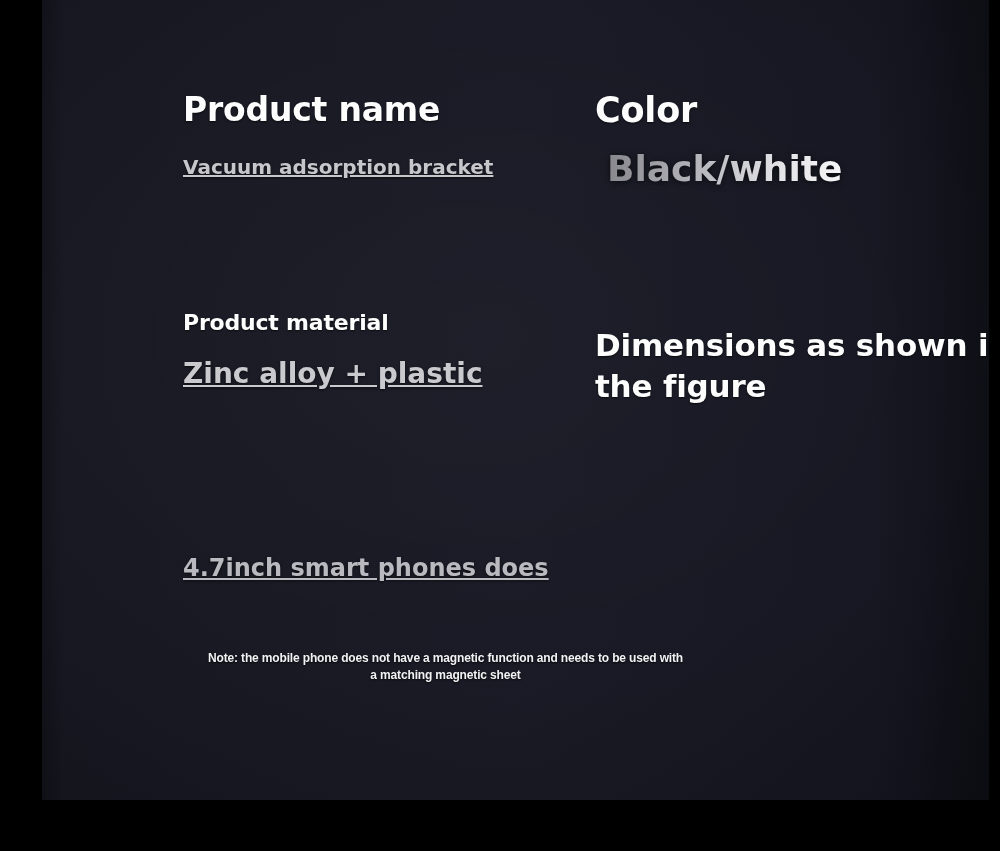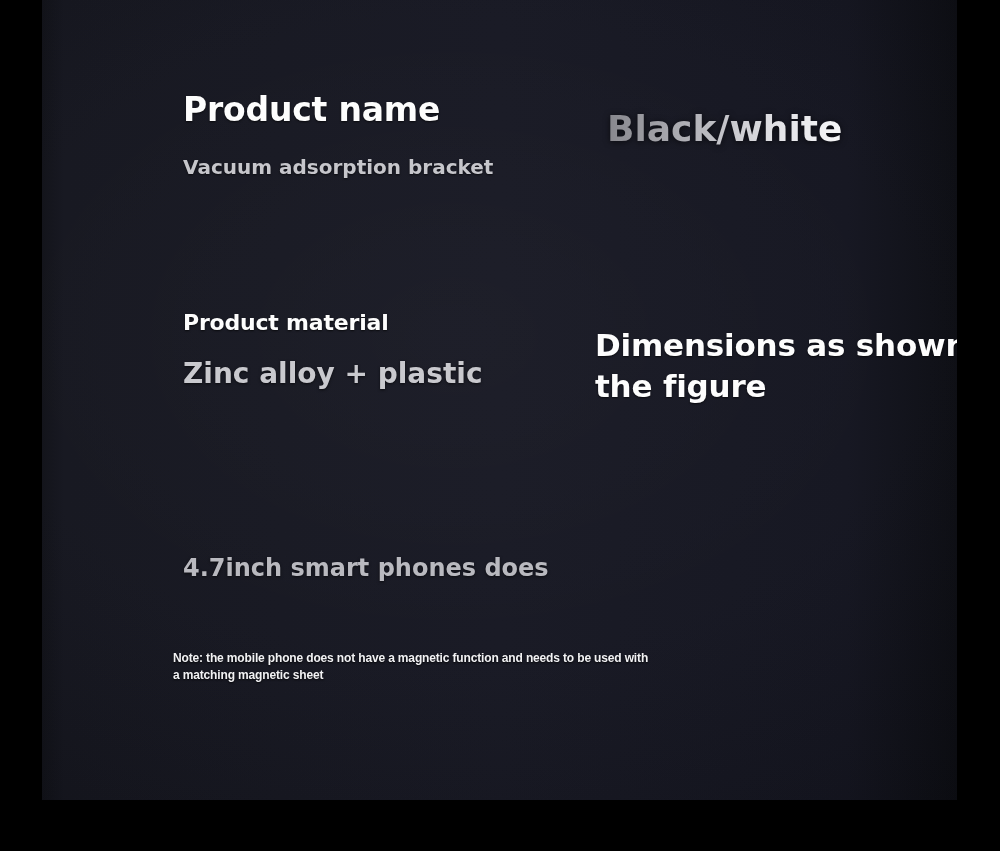--- a/index.html
+++ b/index.html
@@ -29,20 +29,21 @@
     width: 915px;
     height: 800px;
     background:
       linear-gradient(90deg,
         #101118 0px,
         #15161f 22px,
         #171823 50%,
         #141520 88%,
         #0c0d13 100%);
     overflow: hidden;
+    padding-left: 32px;
   }
 
   
   #spec-panel::after {
     content: "";
     position: absolute;
     inset: 0;
     pointer-events: none;
     background:
       radial-gradient(120% 95% at 45% 42%,
@@ -62,20 +63,21 @@
     color: #fdfdfd;
     letter-spacing: -0.2px;
     white-space: nowrap;
     text-shadow: 0 1px 2px rgba(0,0,0,0.65);
   }
 
   .spec-value {
     font-family: "DejaVu Sans", sans-serif;
     font-weight: bold;
     white-space: nowrap;
+    text-decoration: underline;
   }
 
   
   #block-product-name { left: 141px; top: 90px; }
   #block-product-name .spec-title { font-size: 33px; }
   #block-product-name .spec-value {
     font-size: 20px;
     color: #c6c6cb;
     margin-top: 26px;
     font-weight: bold;
@@ -120,20 +122,21 @@
     font-size: 31px;
     line-height: 1.32;
     white-space: normal;
   }
 
   
   #block-note {
     left: 131px;
     top: 650px;
     width: 545px;
+    text-align: center;
   }
   #block-note .note-text {
     font-family: "Liberation Sans", sans-serif;
     font-weight: bold;
     font-size: 12px;
     line-height: 1.45;
     color: #f2f2f4;
     letter-spacing: -0.15px;
     text-shadow: 0 1px 2px rgba(0,0,0,0.8);
   }
@@ -153,20 +156,21 @@
     <div class="block" id="block-product-material">
       <div class="spec-title">Product material</div>
       <div class="spec-value">Zinc alloy + plastic</div>
     </div>
 
     <div class="block" id="block-support-devices">
       <div class="spec-value">4.7inch smart phones does</div>
     </div>
 
     <div class="block" id="block-color">
+      <div class="spec-title">Color</div>
       <div class="spec-value">Black/white</div>
     </div>
 
     <div class="block" id="block-dimensions">
       <div class="spec-title">Dimensions as shown in the figure</div>
     </div>
 
     <div class="block" id="block-note">
       <div class="note-text">Note: the mobile phone does not have a magnetic function and needs to be used with</div>
       <div class="note-text">a matching magnetic sheet</div>

